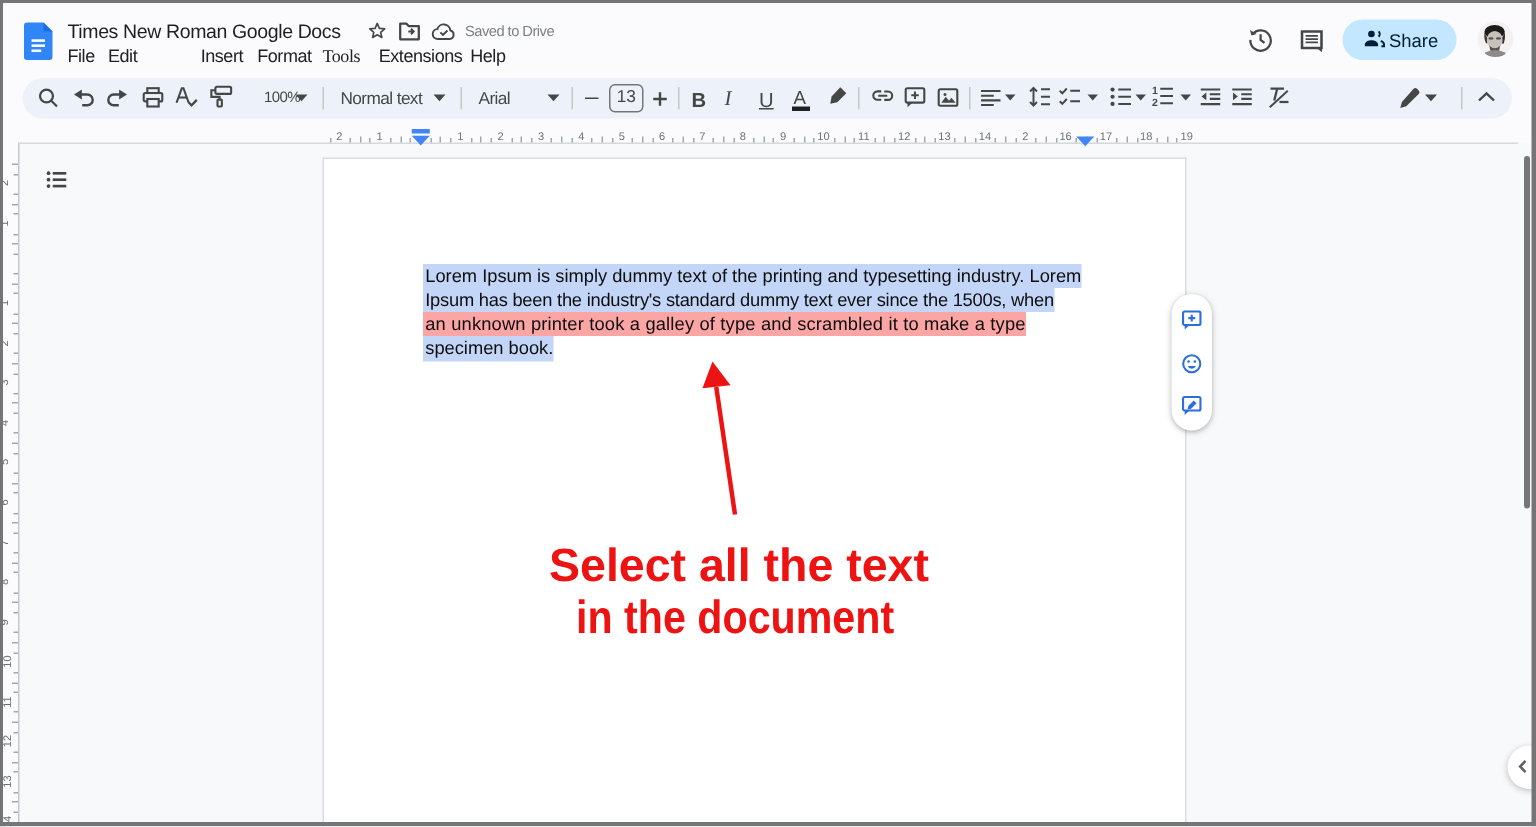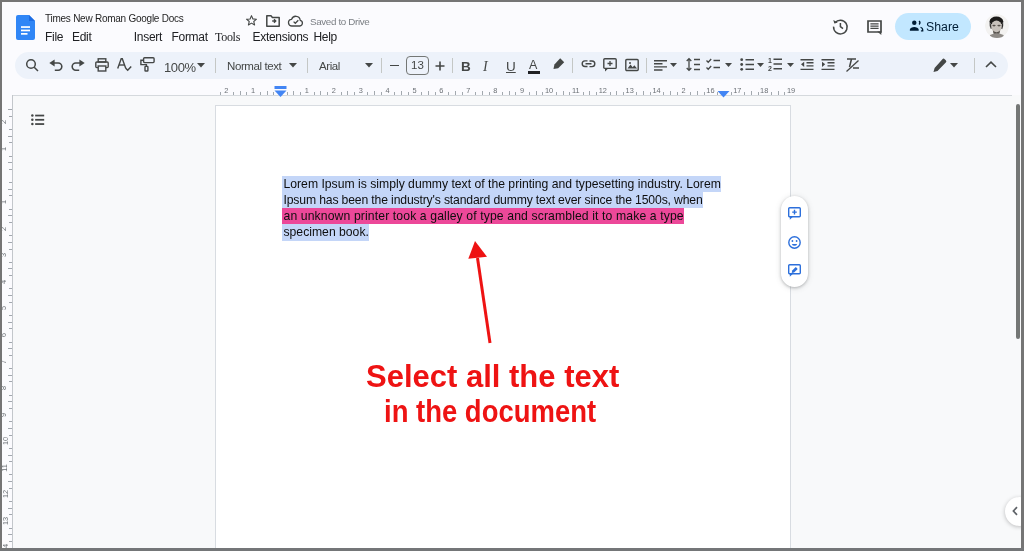--- a/index.html
+++ b/index.html
@@ -21,21 +21,21 @@
   <div class="abs" style="left:12px;top:95px;width:1px;height:453px;background:#c3c7cb;"></div>
   <div class="abs" style="left:215px;top:105px;width:574px;height:446px;background:#fff;border:1px solid #d8dce1;border-bottom:none;"></div>
 
   <svg class="ic" style="left:16px;top:15px;" width="19" height="25" viewBox="0 0 19 25">
     <path d="M2 0 h11 l6 6 v17 a2 2 0 0 1 -2 2 h-15 a2 2 0 0 1 -2 -2 v-21 a2 2 0 0 1 2 -2 z" fill="#3086f6"></path>
     <path d="M13 0 l6 6 h-6 z" fill="#1c6ce3"></path>
     <rect x="5" y="11.2" width="9" height="1.7" fill="#fff"></rect>
     <rect x="5" y="14.6" width="9" height="1.7" fill="#fff"></rect>
     <rect x="5" y="18" width="6.5" height="1.7" fill="#fff"></rect>
   </svg>
-  <div class="abs" style="left:45px;top:13px;font-size:10px;letter-spacing:-0.25px;font-weight:500;color:#1f1f1f;">Times New Roman Google Docs</div>
+  <div class="abs" style="left:45px;top:13px;font-size:13px;letter-spacing:-0.25px;font-weight:500;color:#1f1f1f;">Times New Roman Google Docs</div>
   <svg class="ic" style="left:245px;top:14px;" width="13" height="13" viewBox="0 0 24 24">
     <path d="M12 3 l2.6 6.1 6.6.5 -5 4.3 1.5 6.4 -5.7-3.4 -5.7 3.4 1.5-6.4 -5-4.3 6.6-.5 z" fill="none" stroke="#444746" stroke-width="2" stroke-linejoin="round"></path>
   </svg>
   <svg class="ic" style="left:266px;top:15px;" width="14" height="12" viewBox="0 0 14 12">
     <path d="M.8.8 h4.2 l1.4 1.6 h6.8 v8.8 h-12.4 z" fill="none" stroke="#444746" stroke-width="1.5" stroke-linejoin="round"></path>
     <path d="M6.2 6 h3.4 M8 4.2 l1.8 1.8 -1.8 1.8" fill="none" stroke="#444746" stroke-width="1.3"></path>
   </svg>
   <svg class="ic" style="left:288px;top:16px;" width="16" height="11" viewBox="0 0 16 11">
     <path d="M4 10 a3.3 3.3 0 0 1 -.4-6.6 a4.4 4.4 0 0 1 8.6.9 a2.9 2.9 0 0 1 -.4 5.7 z" fill="none" stroke="#444746" stroke-width="1.3" stroke-linejoin="round"></path>
     <path d="M5.6 5.6 l1.7 1.7 3-3" fill="none" stroke="#444746" stroke-width="1.3"></path>
@@ -109,21 +109,21 @@
   <svg class="ic" style="left:117px;top:58px;" width="15" height="14" viewBox="0 0 15 14">
     <path d="M0.7 10.5 L4.2 0.8 L5.3 0.8 L8.8 10.5" fill="none" stroke="#444746" stroke-width="1.4"></path>
     <path d="M2.1 7 h5.3" stroke="#444746" stroke-width="1.4"></path>
     <path d="M8.7 10.2 l2 2 3.5-3.6" fill="none" stroke="#444746" stroke-width="1.5"></path>
   </svg>
   <svg class="ic" style="left:140px;top:56.5px;" width="15" height="16" viewBox="0 0 15 16">
     <rect x="3.6" y="0.8" width="10.5" height="4.8" rx="1" fill="none" stroke="#444746" stroke-width="1.4"></rect>
     <path d="M3.6 3.2 H0.9 V7.6 H6.4 V9.2" fill="none" stroke="#444746" stroke-width="1.4"></path>
     <rect x="5" y="9.4" width="2.9" height="4.6" rx="0.5" fill="none" stroke="#444746" stroke-width="1.4"></rect>
   </svg>
-  <div class="abs" style="left:164px;top:59.5px;font-size:13px;letter-spacing:-0.4px;color:#444746;">100%</div>
+  <div class="abs" style="left:176px;top:59.5px;font-size:10px;letter-spacing:-0.4px;color:#444746;">100%</div>
   <svg class="ic" style="left:197px;top:63px;" width="8" height="5" viewBox="0 0 8 5">
       <path d="M0 0 l4 4.5 4-4.5 z" fill="#444746"></path>
     </svg>
   <div class="tsep" style="left:215px;"></div>
   <div class="abs" style="left:227px;top:59.5px;font-size:11.5px;letter-spacing:-0.4px;color:#444746;">Normal text</div>
   <svg class="ic" style="left:289px;top:63px;" width="8" height="5" viewBox="0 0 8 5">
       <path d="M0 0 l4 4.5 4-4.5 z" fill="#444746"></path>
     </svg>
   <div class="tsep" style="left:307px;"></div>
   <div class="abs" style="left:319px;top:59.5px;font-size:11.5px;letter-spacing:-0.4px;color:#444746;">Arial</div>
@@ -384,21 +384,21 @@
       <circle cx="1.3" cy="5.5" r="1.2" fill="#444746"></circle>
       <circle cx="1.3" cy="9.6" r="1.2" fill="#444746"></circle>
     <rect x="4" y="0.6" width="8.7" height="1.7" fill="#444746"></rect>
       <rect x="4" y="4.7" width="8.7" height="1.7" fill="#444746"></rect>
       <rect x="4" y="8.8" width="8.7" height="1.7" fill="#444746"></rect>
   </svg>
 
   <div class="abs" style="left:281.5px;top:175.5px;font-size:12.2px;color:#0e0e0e;">
     <div class="abs" style="left:0;top:0;height:16.3px;line-height:16.3px;background:#c4d6f8;white-space:nowrap;padding-left:2px;">Lorem Ipsum is simply dummy text of the printing and typesetting industry. Lorem</div>
     <div class="abs" style="left:0;top:16.3px;height:16.3px;line-height:16.3px;background:#c4d6f8;white-space:nowrap;padding-left:2px;letter-spacing:-0.15px;">Ipsum has been the industry's standard dummy text ever since the 1500s, when</div>
-    <div class="abs" style="left:0;top:32.6px;height:16.3px;line-height:16.3px;background:#ec4899;white-space:nowrap;padding-left:2px;letter-spacing:0.12px;">an unknown printer took a galley of type and scrambled it to make a type</div>
+    <div class="abs" style="left:0;top:32.6px;height:16.3px;line-height:16.3px;background:#fca5a5;white-space:nowrap;padding-left:2px;letter-spacing:0.12px;">an unknown printer took a galley of type and scrambled it to make a type</div>
     <div class="abs" style="left:0;top:48.9px;height:16.3px;line-height:16.3px;background:#c4d6f8;white-space:nowrap;padding-left:2px;">specimen book.</div>
   </div>
 
   <svg class="ic" style="left:460px;top:236px;" width="40" height="112" viewBox="0 0 40 112">
     <path d="M30 107 L17.5 22" stroke="#ee1313" stroke-width="3" fill="none"></path>
     <path d="M15 5 L8.3 22.8 L27 20.8 z" fill="#ee1313"></path>
   </svg>
   <div class="abs" style="left:366px;top:358.5px;font-size:31px;font-weight:bold;color:#ee1313;white-space:nowrap;" id="red1">Select all the text</div>
   <div class="abs" style="left:384px;top:393.5px;font-size:31px;font-weight:bold;color:#ee1313;white-space:nowrap;transform:scaleX(0.886);transform-origin:left top;" id="red2">in the document</div>
 

